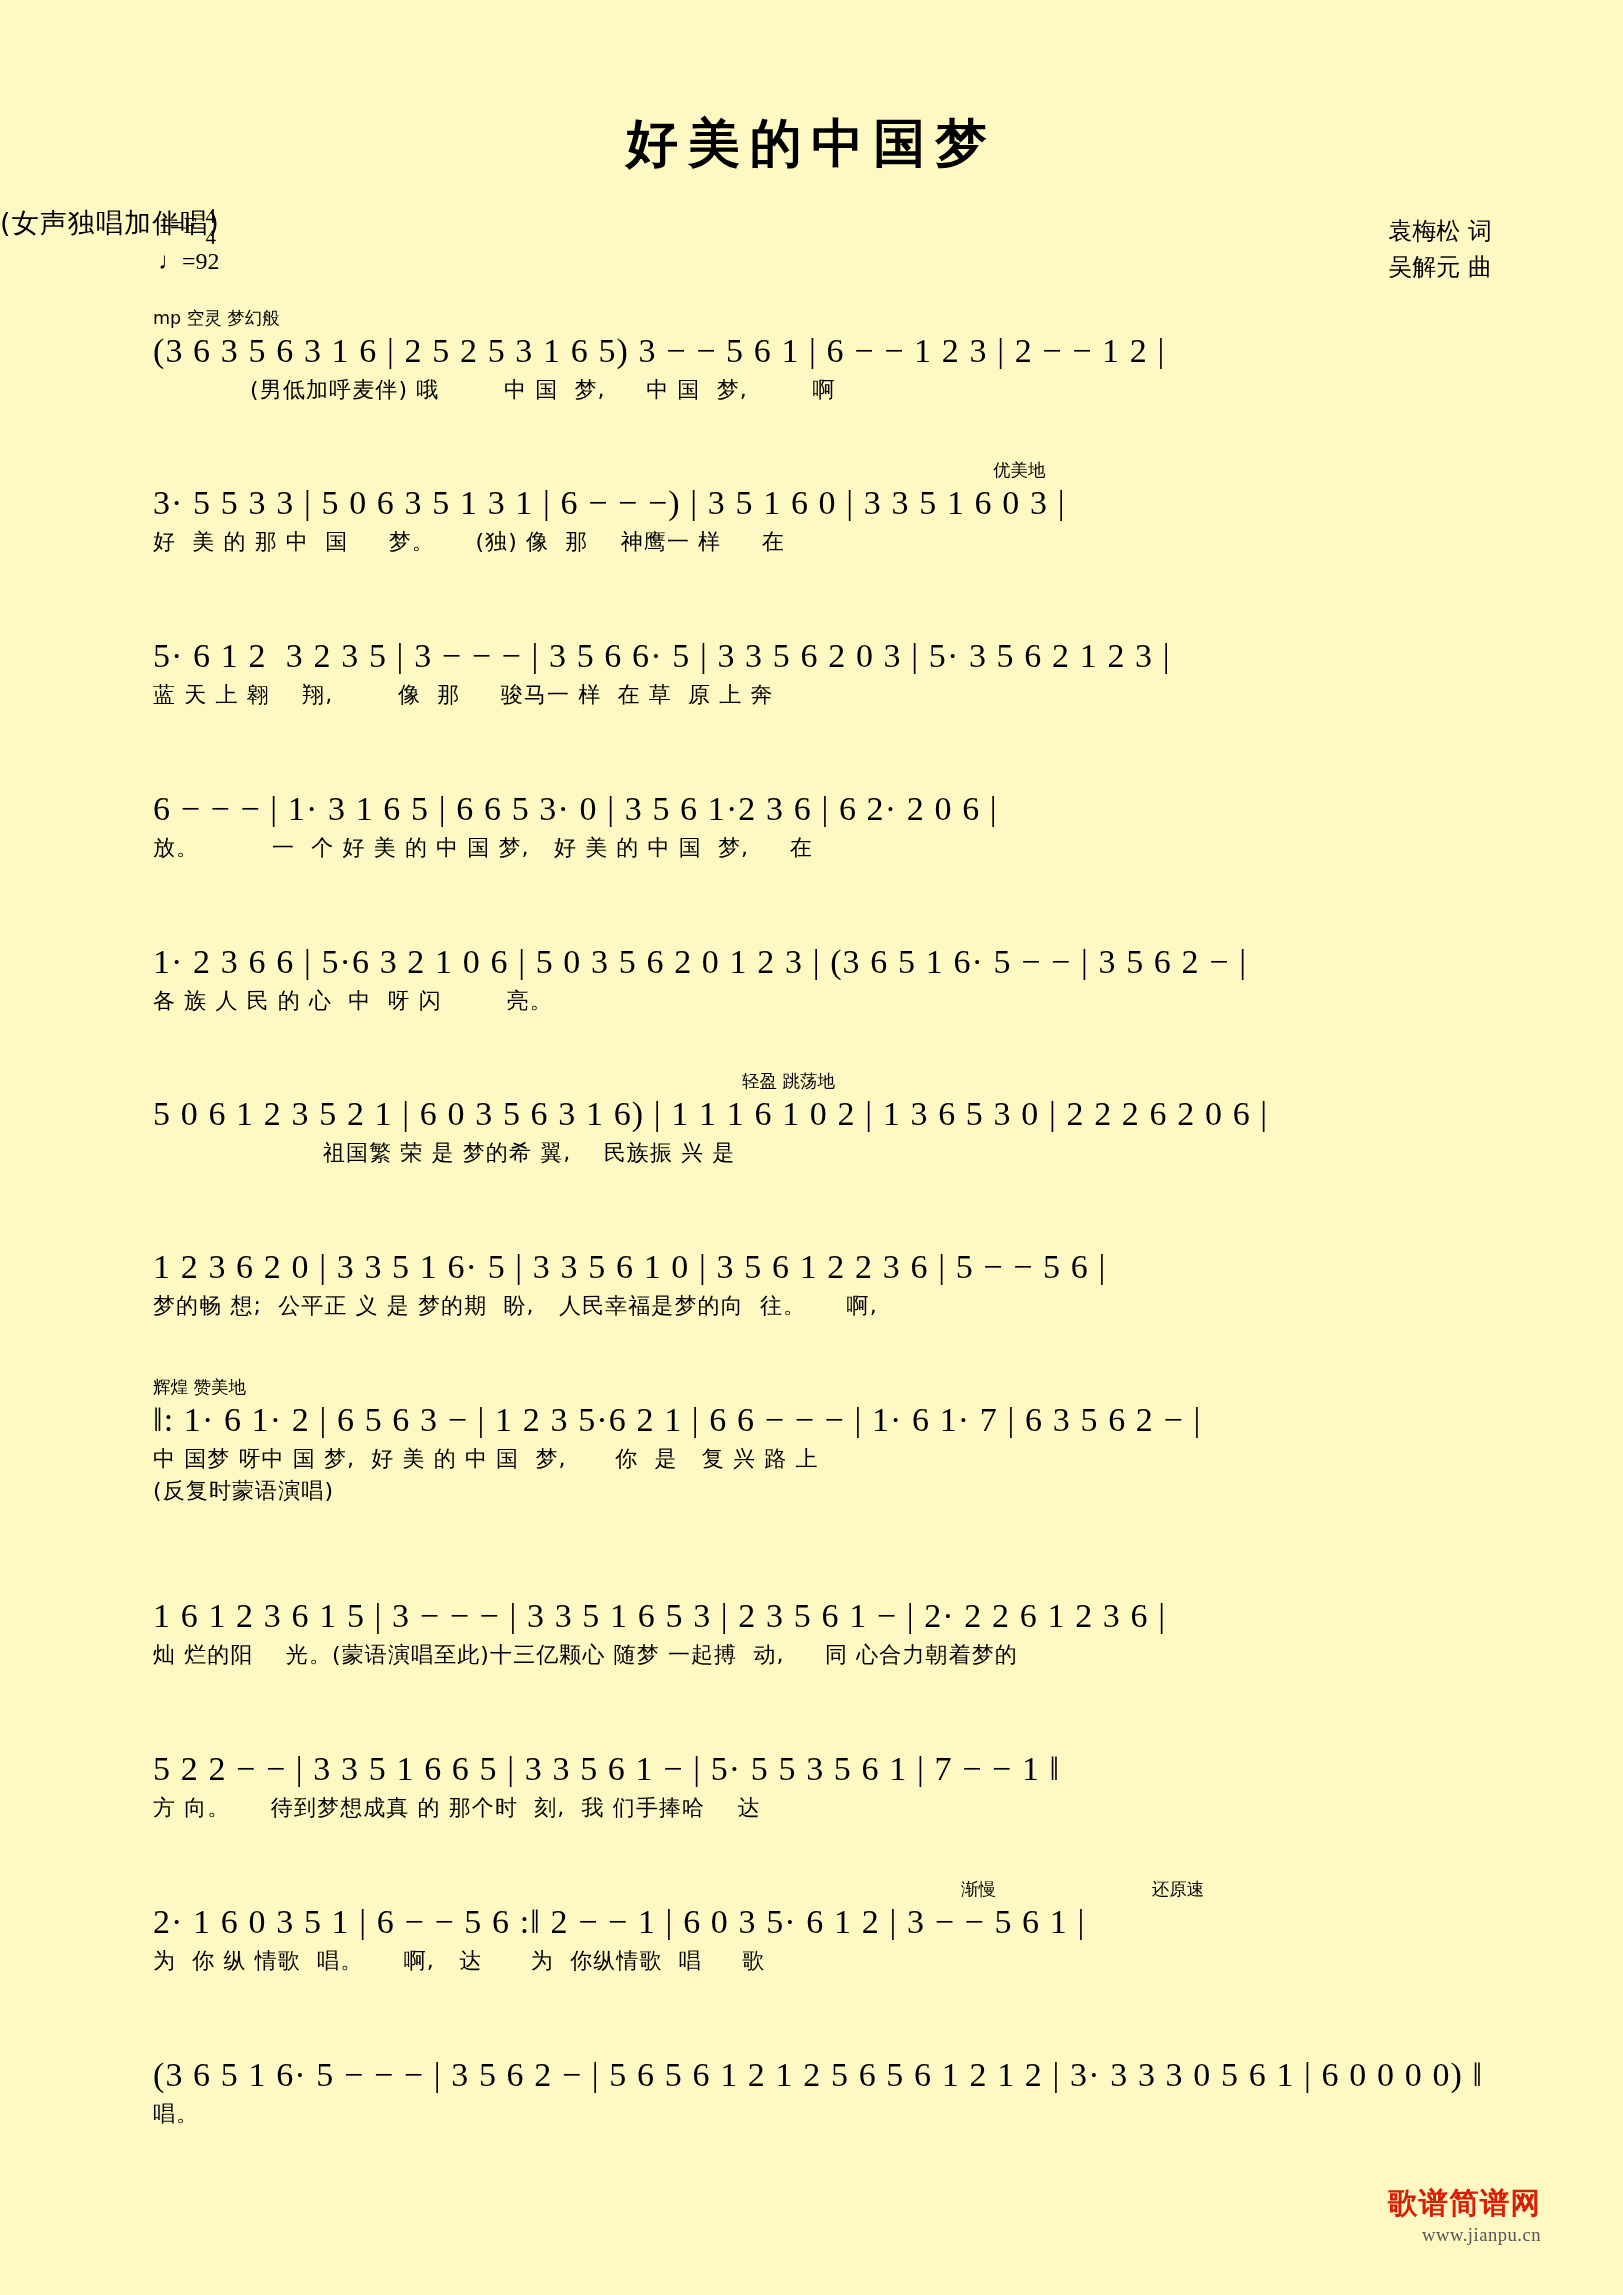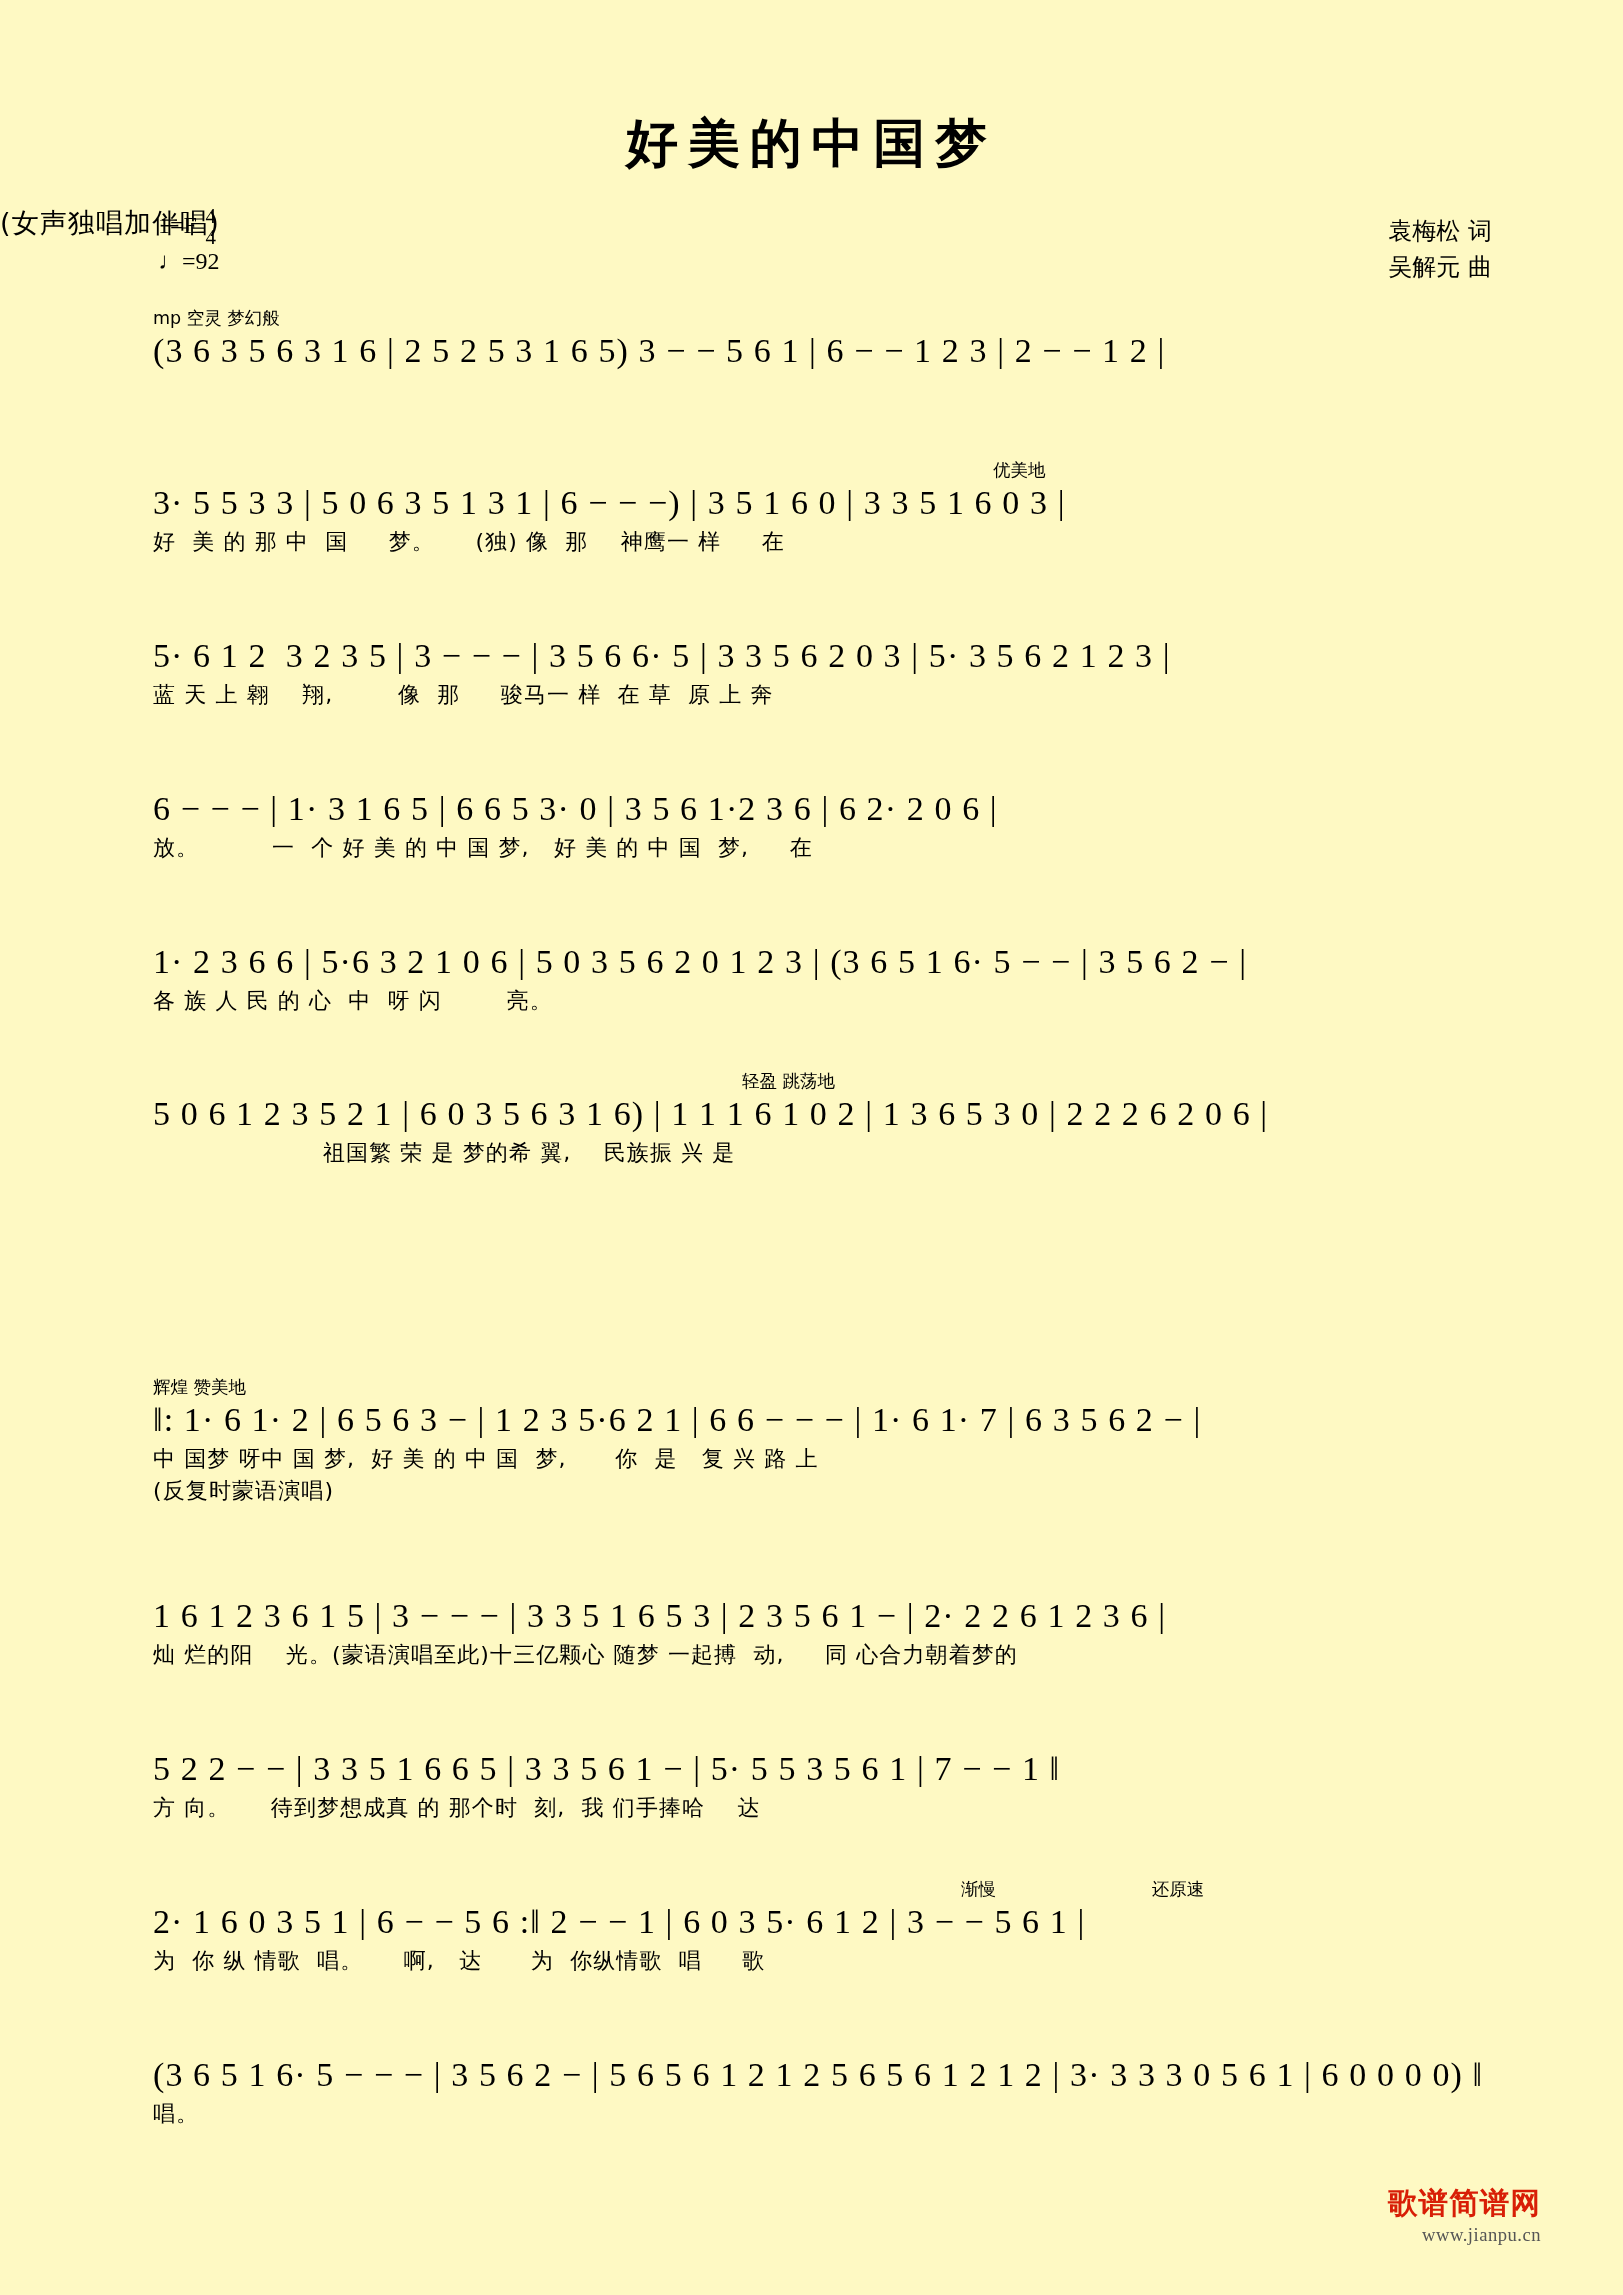--- a/index.html
+++ b/index.html
@@ -136,20 +136,21 @@
   <div class="tempo">♩=92</div>
 
   <div class="credits">
     <div>袁梅松 词</div>
     <div>吴解元 曲</div>
   </div>
 
   <div class="system" style="top:306px;">
     <div class="expr">mp 空灵 梦幻般</div>
     <div class="notes">(3 6 3 5 6 3 1 6 | 2 5 2 5 3 1 6 5) 3 − − 5 6 1 | 6 − − 1 2 3 | 2 − − 1 2 |</div>
+    <div class="lyrics">            (男低加呼麦伴) 哦        中 国  梦,     中 国  梦,        啊</div>
   </div>
 
   <div class="system" style="top:458px;">
     <div class="expr" style="padding-left:840px;">优美地</div>
     <div class="notes">3· 5 5 3 3 | 5 0 6 3 5 1 3 1 | 6 − − −) | 3 5 1 6 0 | 3 3 5 1 6 0 3 |</div>
     <div class="lyrics">好  美 的 那 中  国     梦。     (独) 像  那    神鹰一 样     在</div>
   </div>
 
   <div class="system" style="top:611px;">
     <div class="expr"></div>
@@ -168,20 +169,25 @@
     <div class="notes">1· 2 3 6 6 | 5·6 3 2 1 0 6 | 5 0 3 5 6 2 0 1 2 3 | (3 6 5 1 6· 5 − − | 3 5 6 2 − |</div>
     <div class="lyrics">各 族 人 民 的 心  中  呀 闪        亮。</div>
   </div>
 
   <div class="system" style="top:1069px;">
     <div class="expr" style="padding-left:589px;">轻盈 跳荡地</div>
     <div class="notes">5 0 6 1 2 3 5 2 1 | 6 0 3 5 6 3 1 6) | 1 1 1 6 1 0 2 | 1 3 6 5 3 0 | 2 2 2 6 2 0 6 |</div>
     <div class="lyrics">                     祖国繁 荣 是 梦的希 翼,    民族振 兴 是</div>
   </div>
 
+  <div class="system" style="top:1222px;">
+    <div class="expr"></div>
+    <div class="notes">1 2 3 6 2 0 | 3 3 5 1 6· 5 | 3 3 5 6 1 0 | 3 5 6 1 2 2 3 6 | 5 − − 5 6 |</div>
+    <div class="lyrics">梦的畅 想;  公平正 义 是 梦的期  盼,   人民幸福是梦的向  往。     啊,</div>
+  </div>
 
   <div class="system" style="top:1375px;">
     <div class="expr">辉煌 赞美地</div>
     <div class="notes">‖: 1· 6 1· 2 | 6 5 6 3 − | 1 2 3 5·6 2 1 | 6 6 − − − | 1· 6 1· 7 | 6 3 5 6 2 − |</div>
     <div class="lyrics">中 国梦 呀中 国 梦,  好 美 的 中 国  梦,      你  是   复 兴 路 上
 (反复时蒙语演唱)</div>
   </div>
 
   <div class="system" style="top:1571px;">
     <div class="expr"></div>

